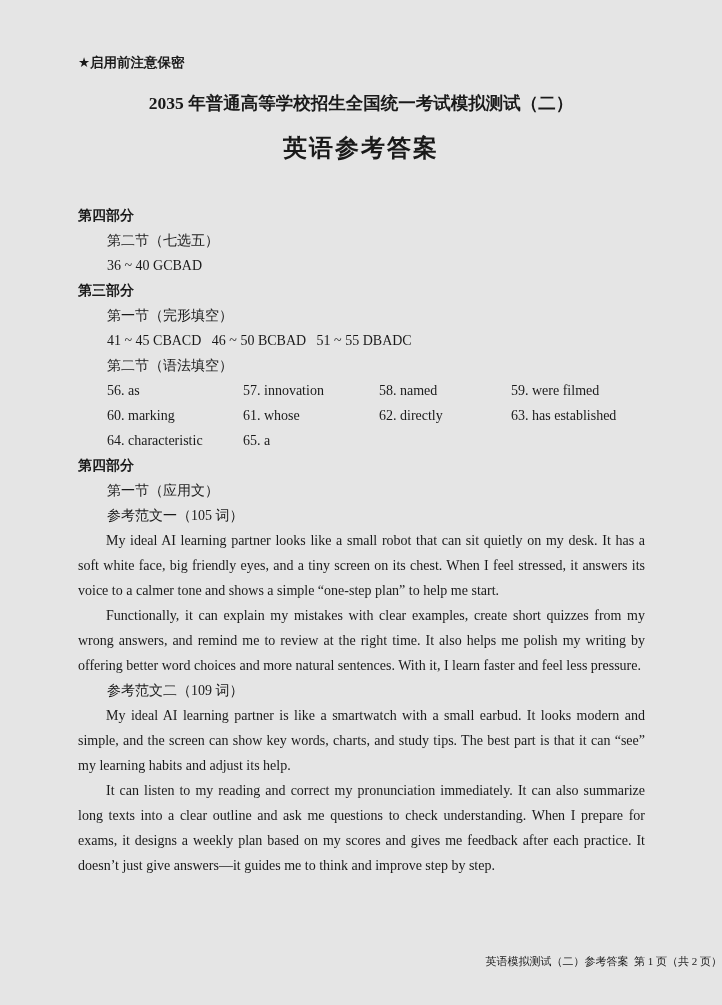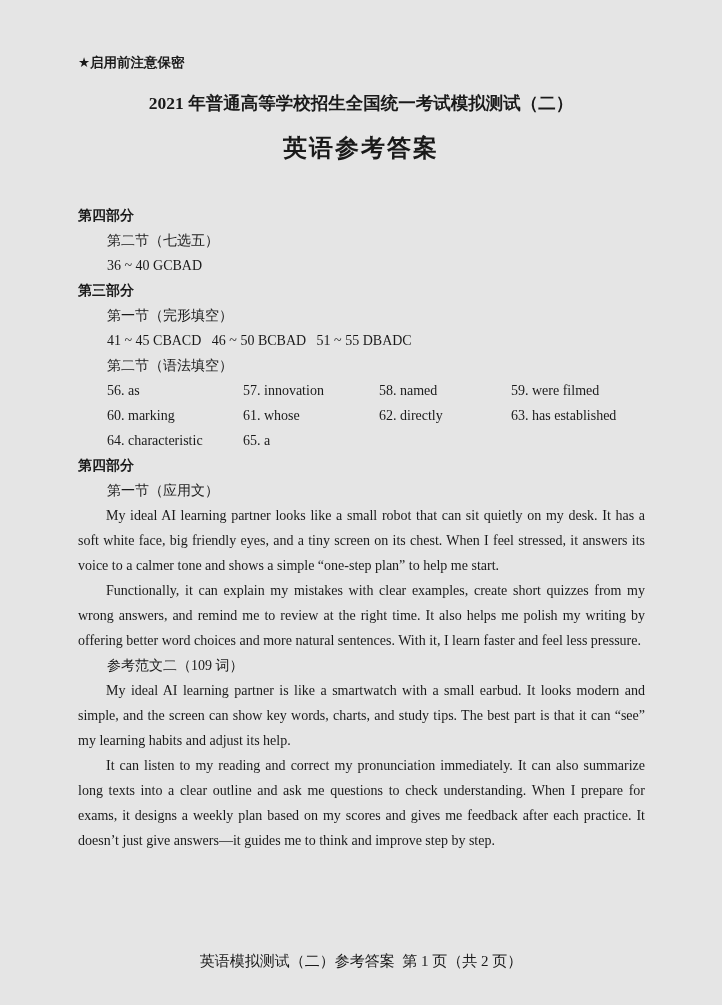--- a/index.html
+++ b/index.html
@@ -57,33 +57,33 @@
   .para {
     text-align: justify;
     text-indent: 2em;
     line-height: 25px;
   }
   .footer {
     position: absolute;
     bottom: 36px;
     left: 0;
     width: 100%;
-    text-align: center;
-    font-size: 15px;
+    text-align: right;
+    font-size: 11px;
     line-height: 16px;
   }
 </style>
 </head>
 <body>
 
 <div class="page">
 
   <div class="notice">★启用前注意保密</div>
 
-  <div class="title">2021 年普通高等学校招生全国统一考试模拟测试（二）</div>
+  <div class="title">2035 年普通高等学校招生全国统一考试模拟测试（二）</div>
 
   <div class="subtitle">英语参考答案</div>
 
   <div class="content">
 
     <div class="line part-heading">第四部分</div>
     <div class="line sub">第二节（七选五）</div>
     <div class="line sub pre">36 ~ 40 GCBAD</div>
 
     <div class="line part-heading">第三部分</div>
@@ -100,20 +100,21 @@
       <span class="fill-item">61. whose</span>
       <span class="fill-item">62. directly</span>
       <span class="fill-item">63. has established</span>
       <span class="fill-item">64. characteristic</span>
       <span class="fill-item">65. a</span>
     </div>
 
     <div class="line part-heading">第四部分</div>
     <div class="line sub">第一节（应用文）</div>
 
+    <div class="line sub">参考范文一（105 词）</div>
     <p class="para">My ideal AI learning partner looks like a small robot that can sit quietly on my desk. It has a soft white face, big friendly eyes, and a tiny screen on its chest. When I feel stressed, it answers its voice to a calmer tone and shows a simple “one-step plan” to help me start.</p>
     <p class="para">Functionally, it can explain my mistakes with clear examples, create short quizzes from my wrong answers, and remind me to review at the right time. It also helps me polish my writing by offering better word choices and more natural sentences. With it, I learn faster and feel less pressure.</p>
 
     <div class="line sub">参考范文二（109 词）</div>
     <p class="para">My ideal AI learning partner is like a smartwatch with a small earbud. It looks modern and simple, and the screen can show key words, charts, and study tips. The best part is that it can “see” my learning habits and adjust its help.</p>
     <p class="para">It can listen to my reading and correct my pronunciation immediately. It can also summarize long texts into a clear outline and ask me questions to check understanding. When I prepare for exams, it designs a weekly plan based on my scores and gives me feedback after each practice. It doesn’t just give answers—it guides me to think and improve step by step.</p>
 
   </div>
 
   <div class="footer pre">英语模拟测试（二）参考答案  第 1 页（共 2 页）</div>

